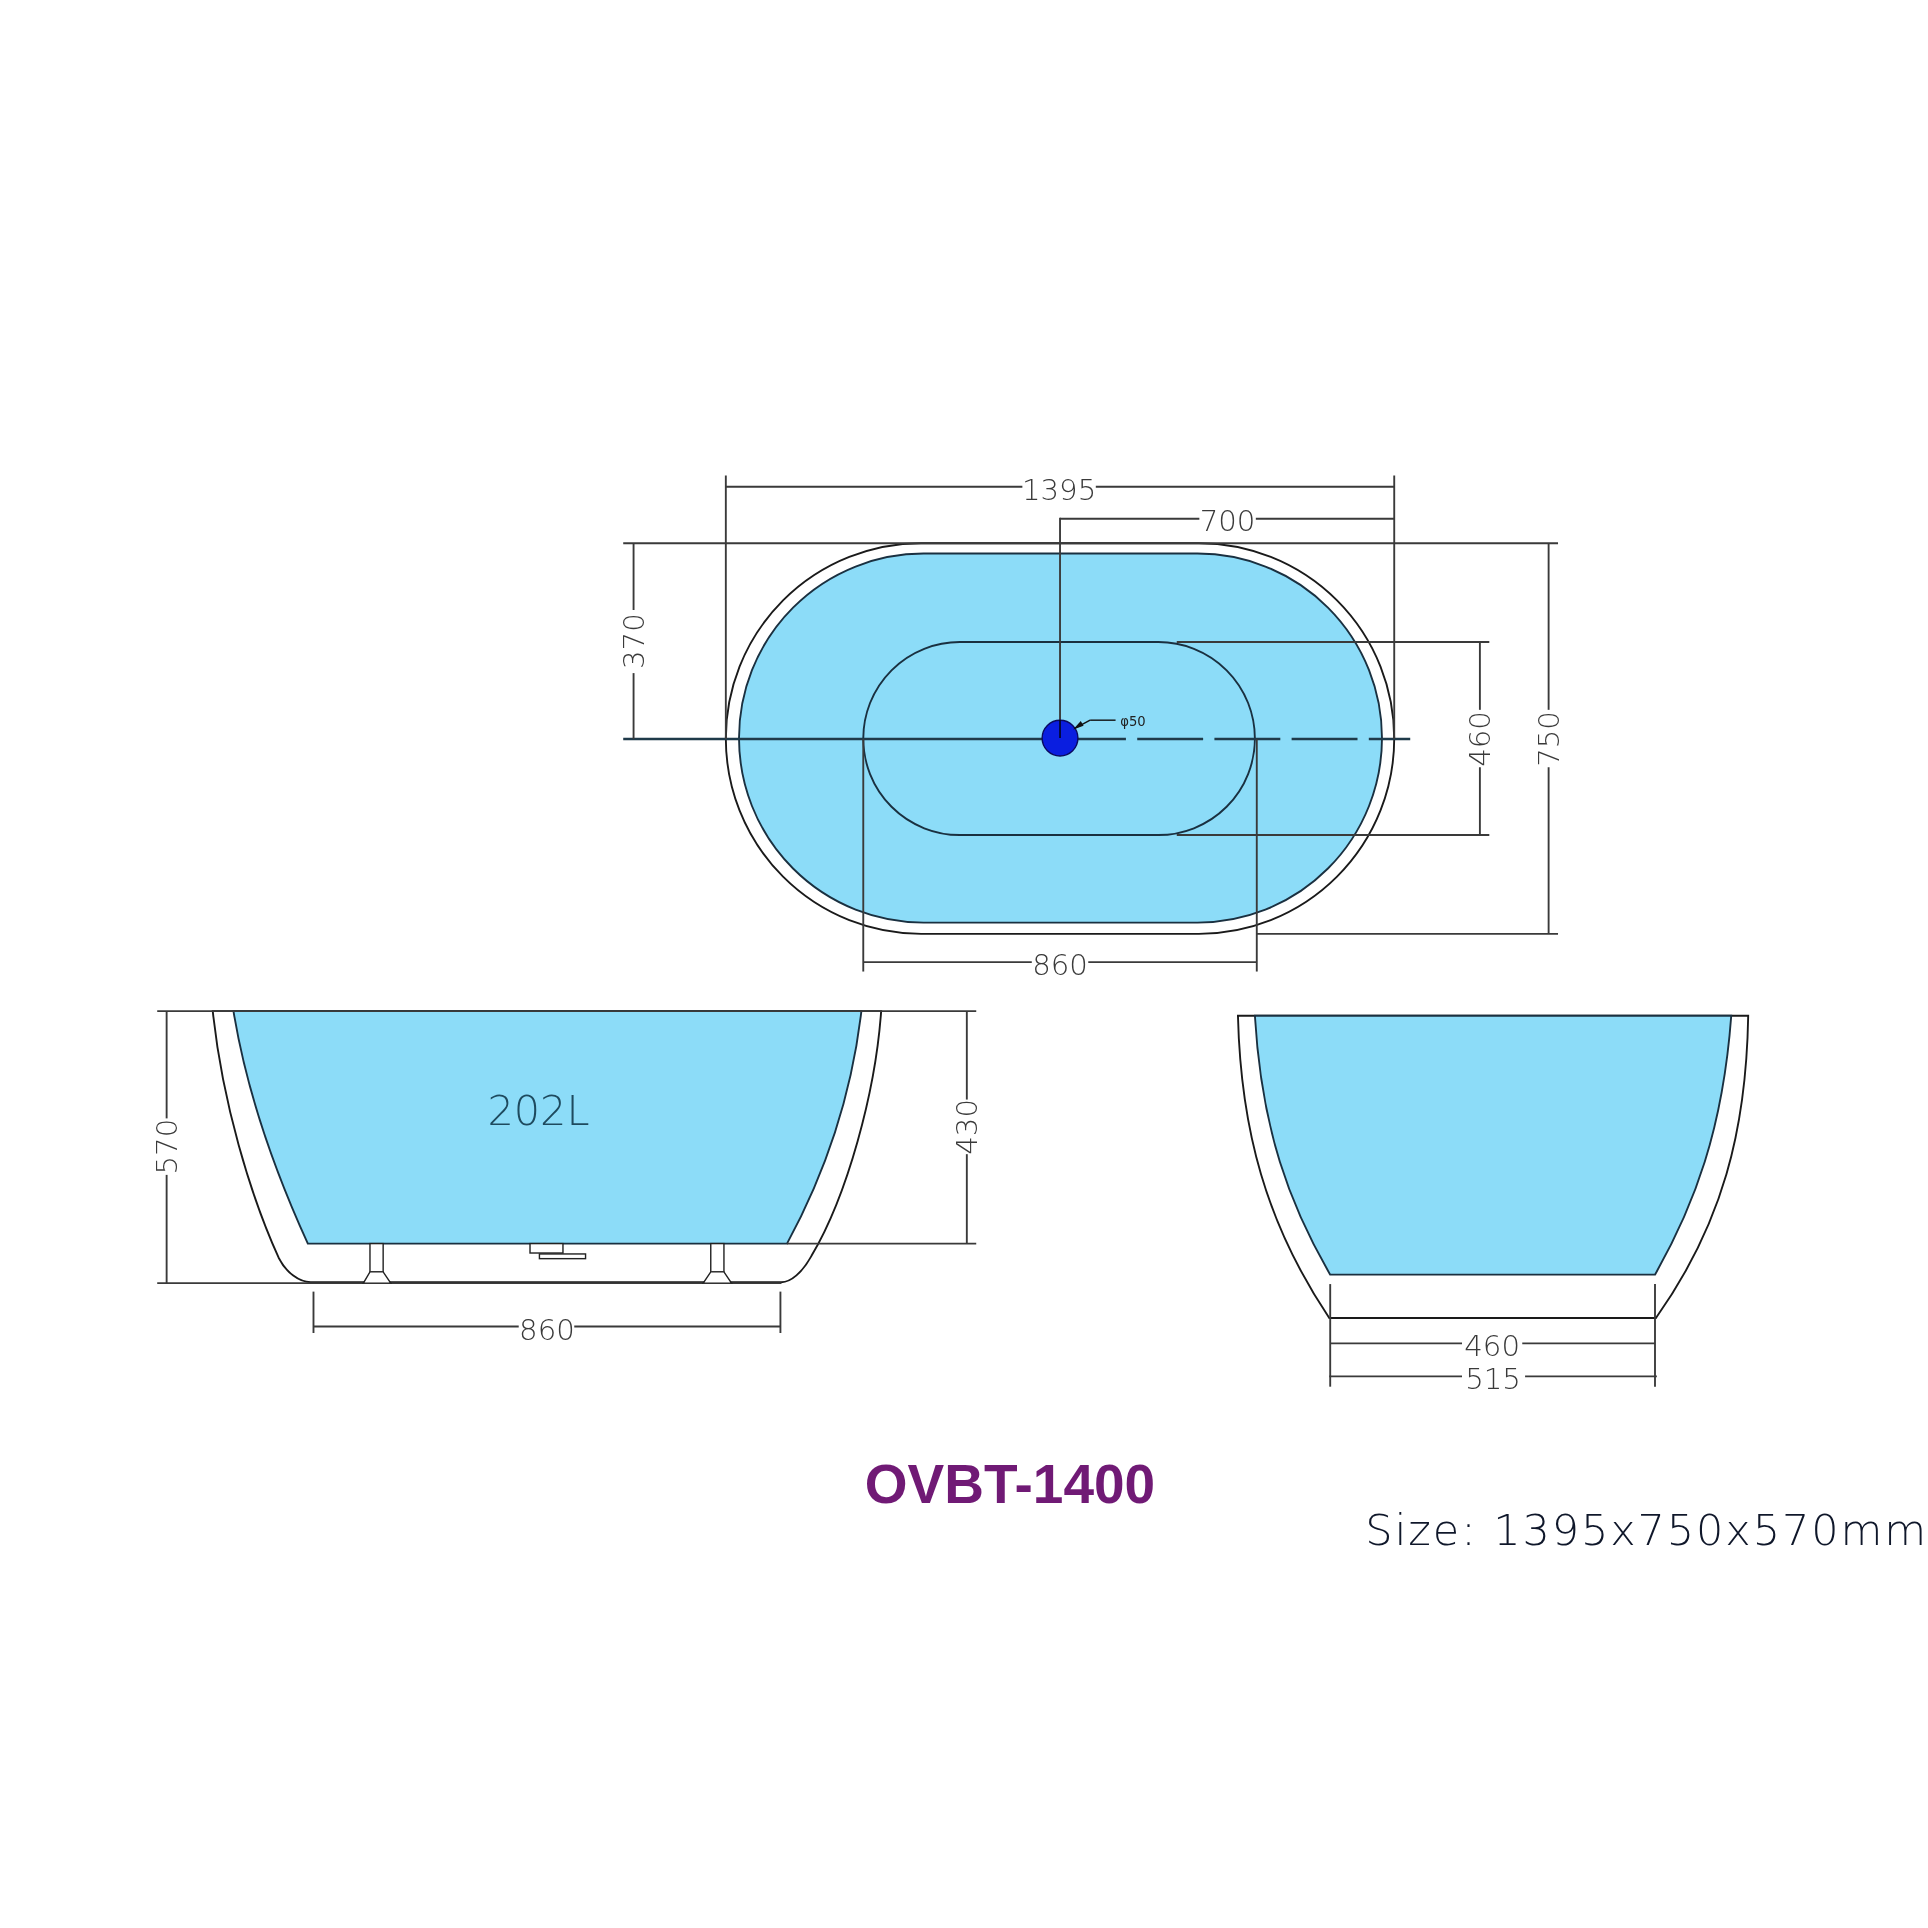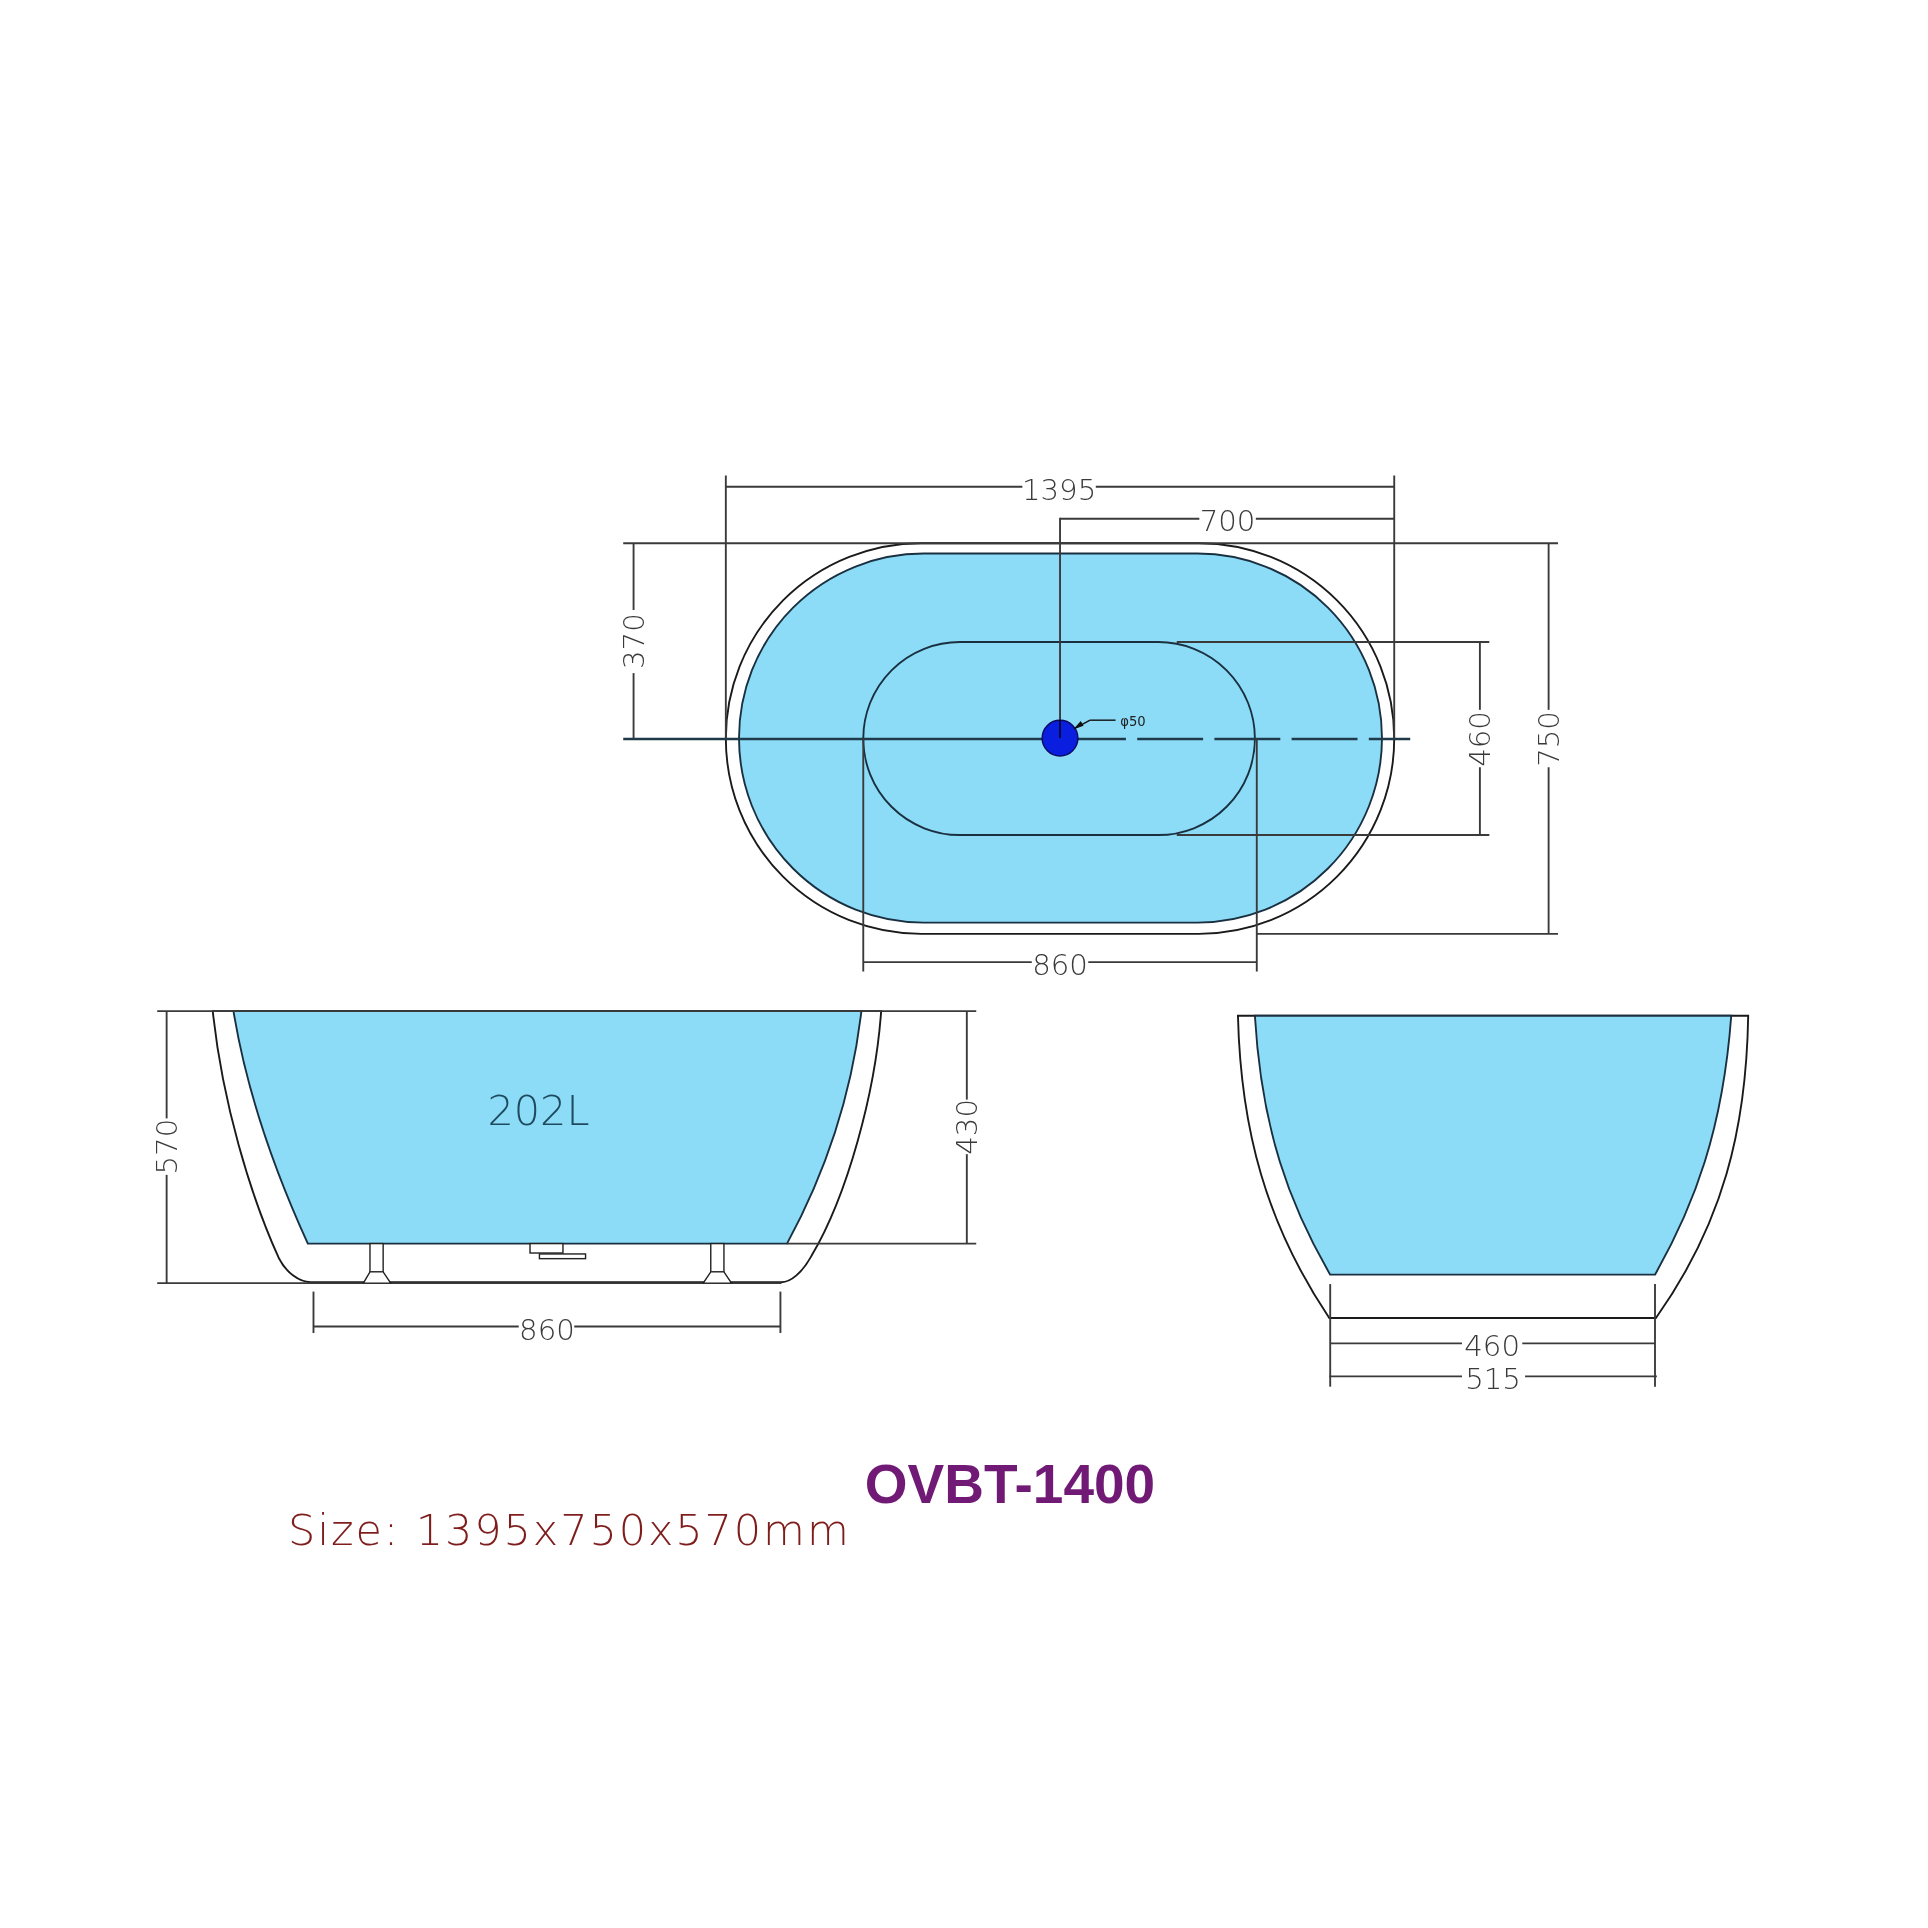--- a/index.html
+++ b/index.html
@@ -9,22 +9,22 @@
   .outline { stroke: #1a1a1a; stroke-width: 2; fill: #ffffff; }
   .water { fill: #8cdcf8; stroke: #1a3040; stroke-width: 2; }
   .basin { fill: none; stroke: #1a3040; stroke-width: 2; }
   .centerline { stroke: #1f3a4a; stroke-width: 2.5; fill: none; }
   .dimtext { font-family: "DejaVu Sans", sans-serif; font-size: 31px; fill: #3a3a3a; font-weight: 300; }
   .smalltext { font-family: "DejaVu Sans", sans-serif; font-size: 14px; fill: #222; }
   .voltext { font-family: "DejaVu Sans", sans-serif; font-size: 44px; fill: #1e4a5e; font-weight: 300; }
   .title { position: absolute; left: 0; width: 1928px; top: 1452px; text-align: center;
            font-family: "Liberation Sans", sans-serif; font-weight: bold; font-size: 55px; color: #701a75; 
            padding-left: 92px; box-sizing: border-box; }
-  .subtitle { position: absolute; left: 0; width: 1928px; top: 1505px; text-align: left;
-           font-family: "DejaVu Sans", sans-serif; font-weight: 200; font-size: 43px; color: #7f1d1d;
+  .subtitle { position: absolute; left: 0; width: 1928px; top: 1505px; text-align: right;
+           font-family: "DejaVu Sans", sans-serif; font-weight: 200; font-size: 43px; color: #0f172a;
            letter-spacing: 1.9px; padding-left: 288px; box-sizing: border-box; }
   .title span, .subtitle span { display: inline-block; }
 </style>
 </head>
 <body>
 
 <svg id="drawing" viewBox="0 0 2048 2048" xmlns="http://www.w3.org/2000/svg">
 
   <g>
 

